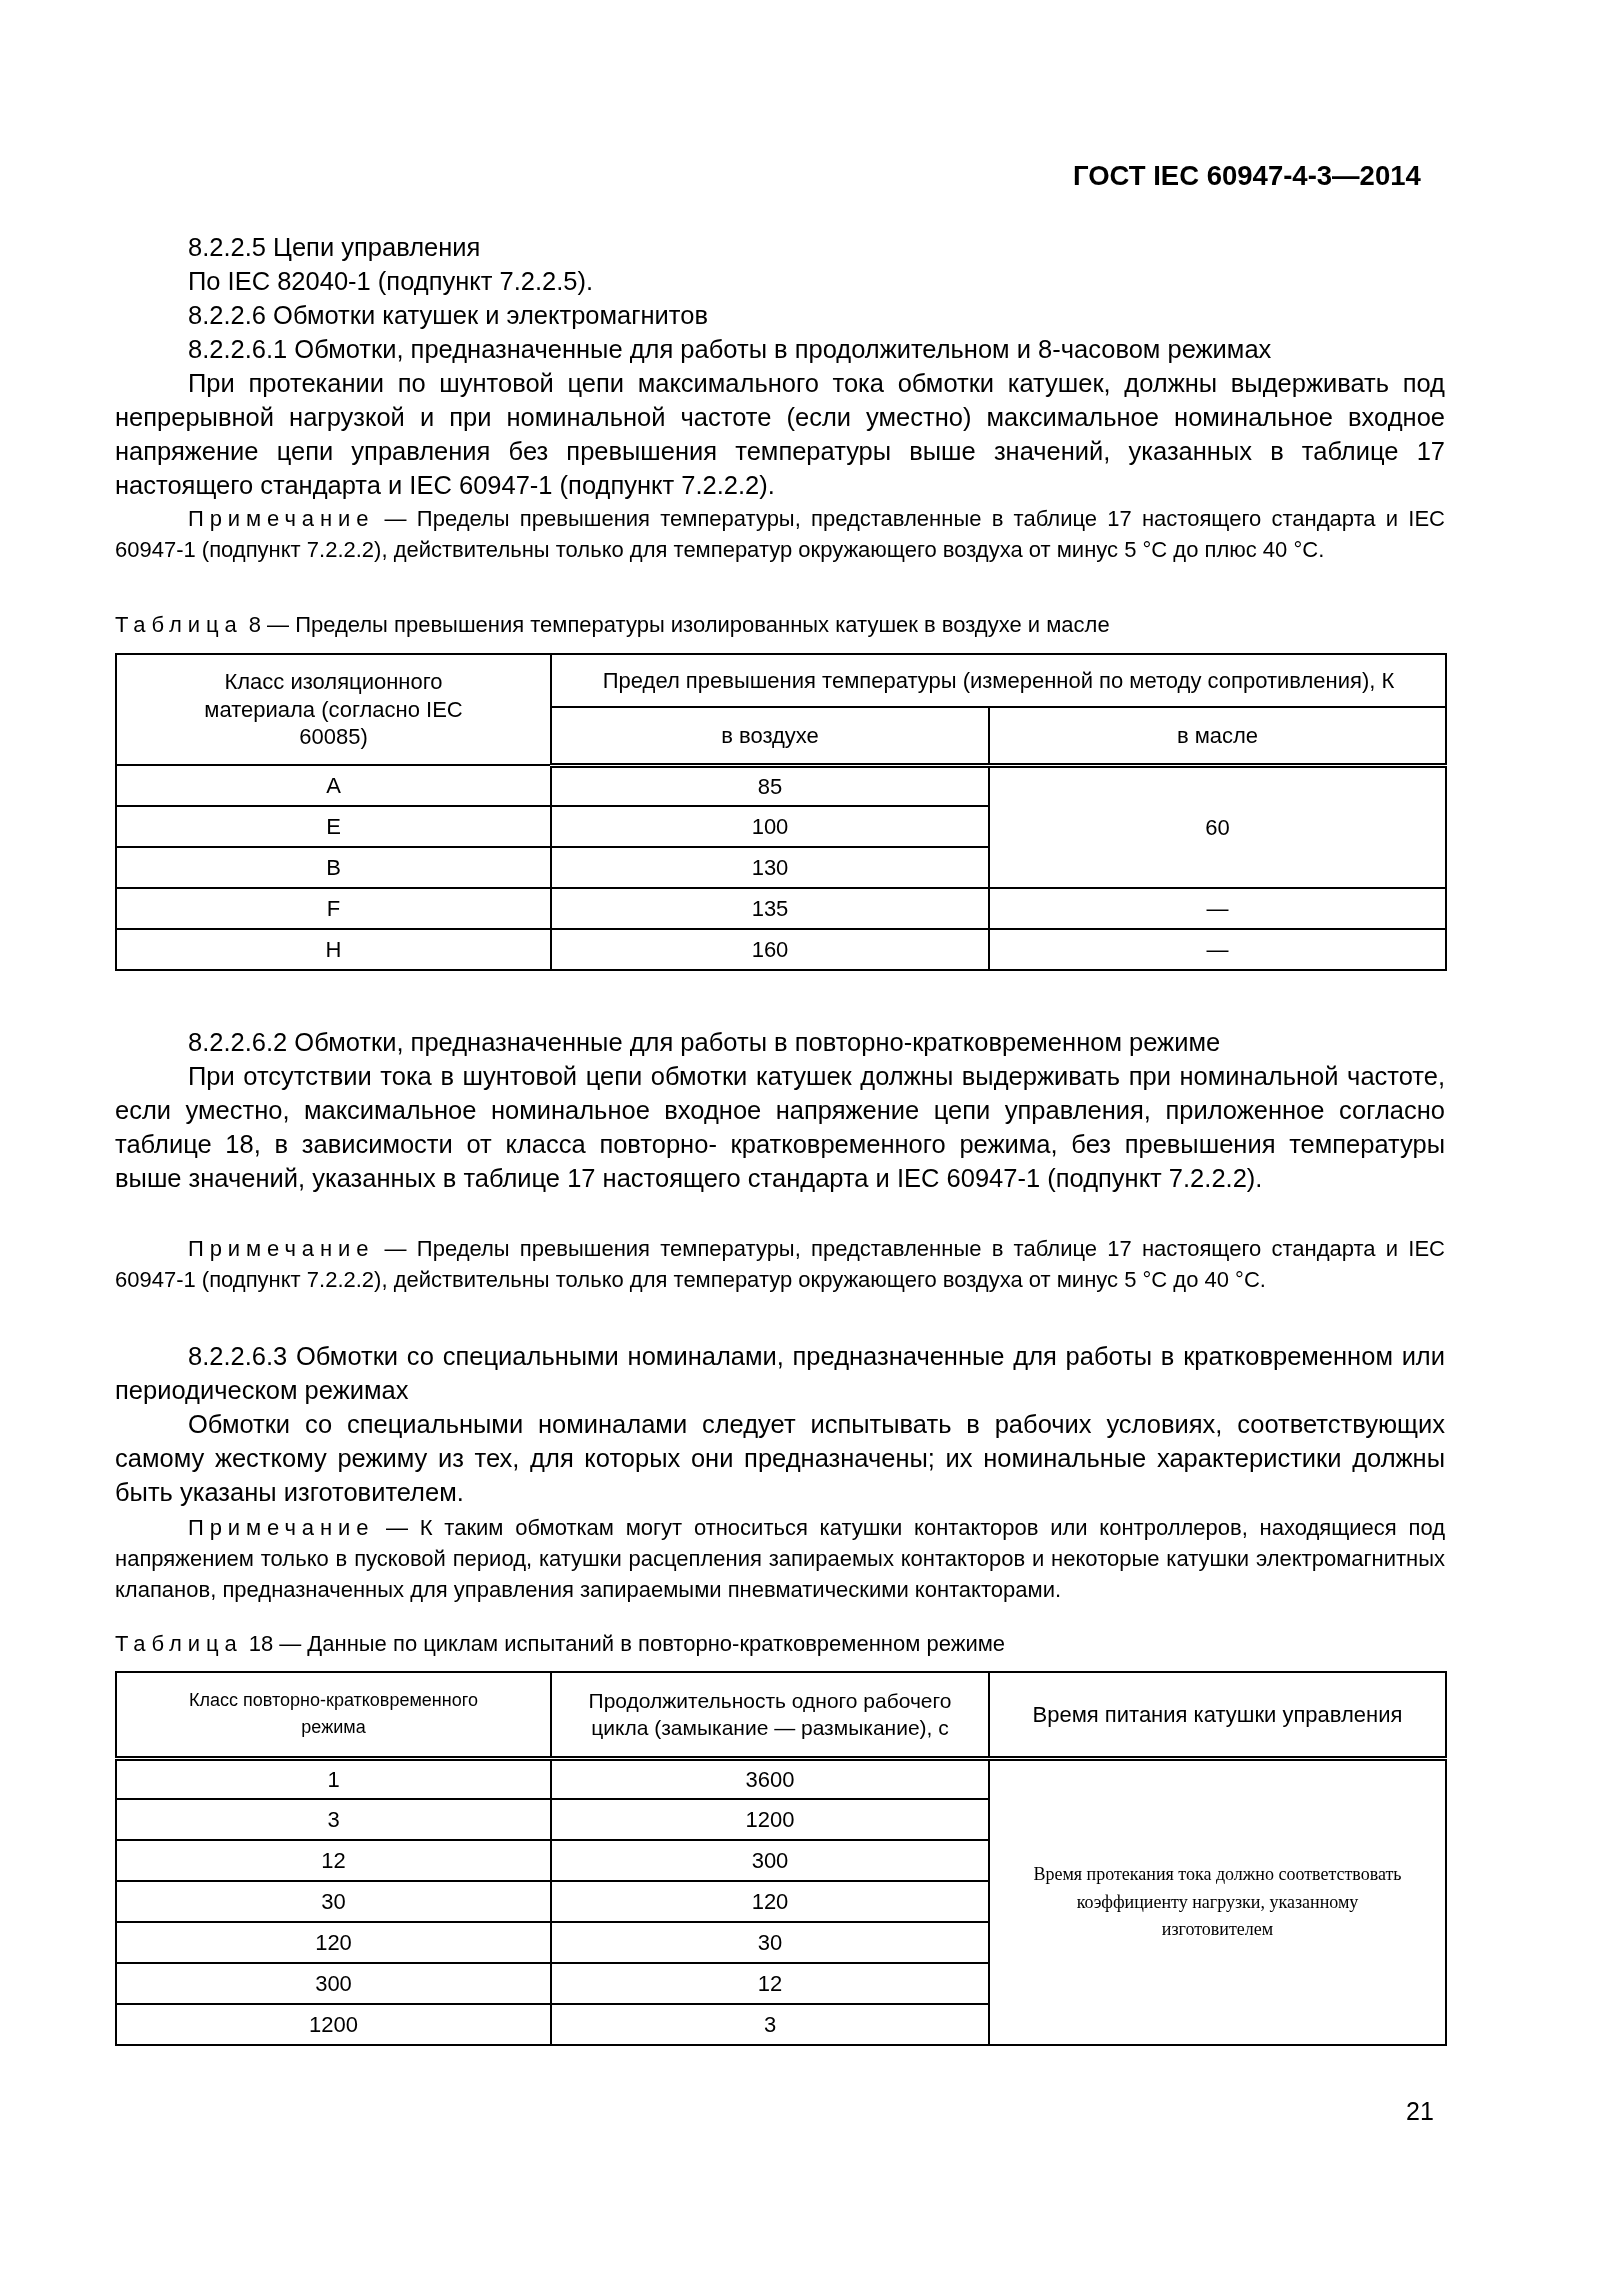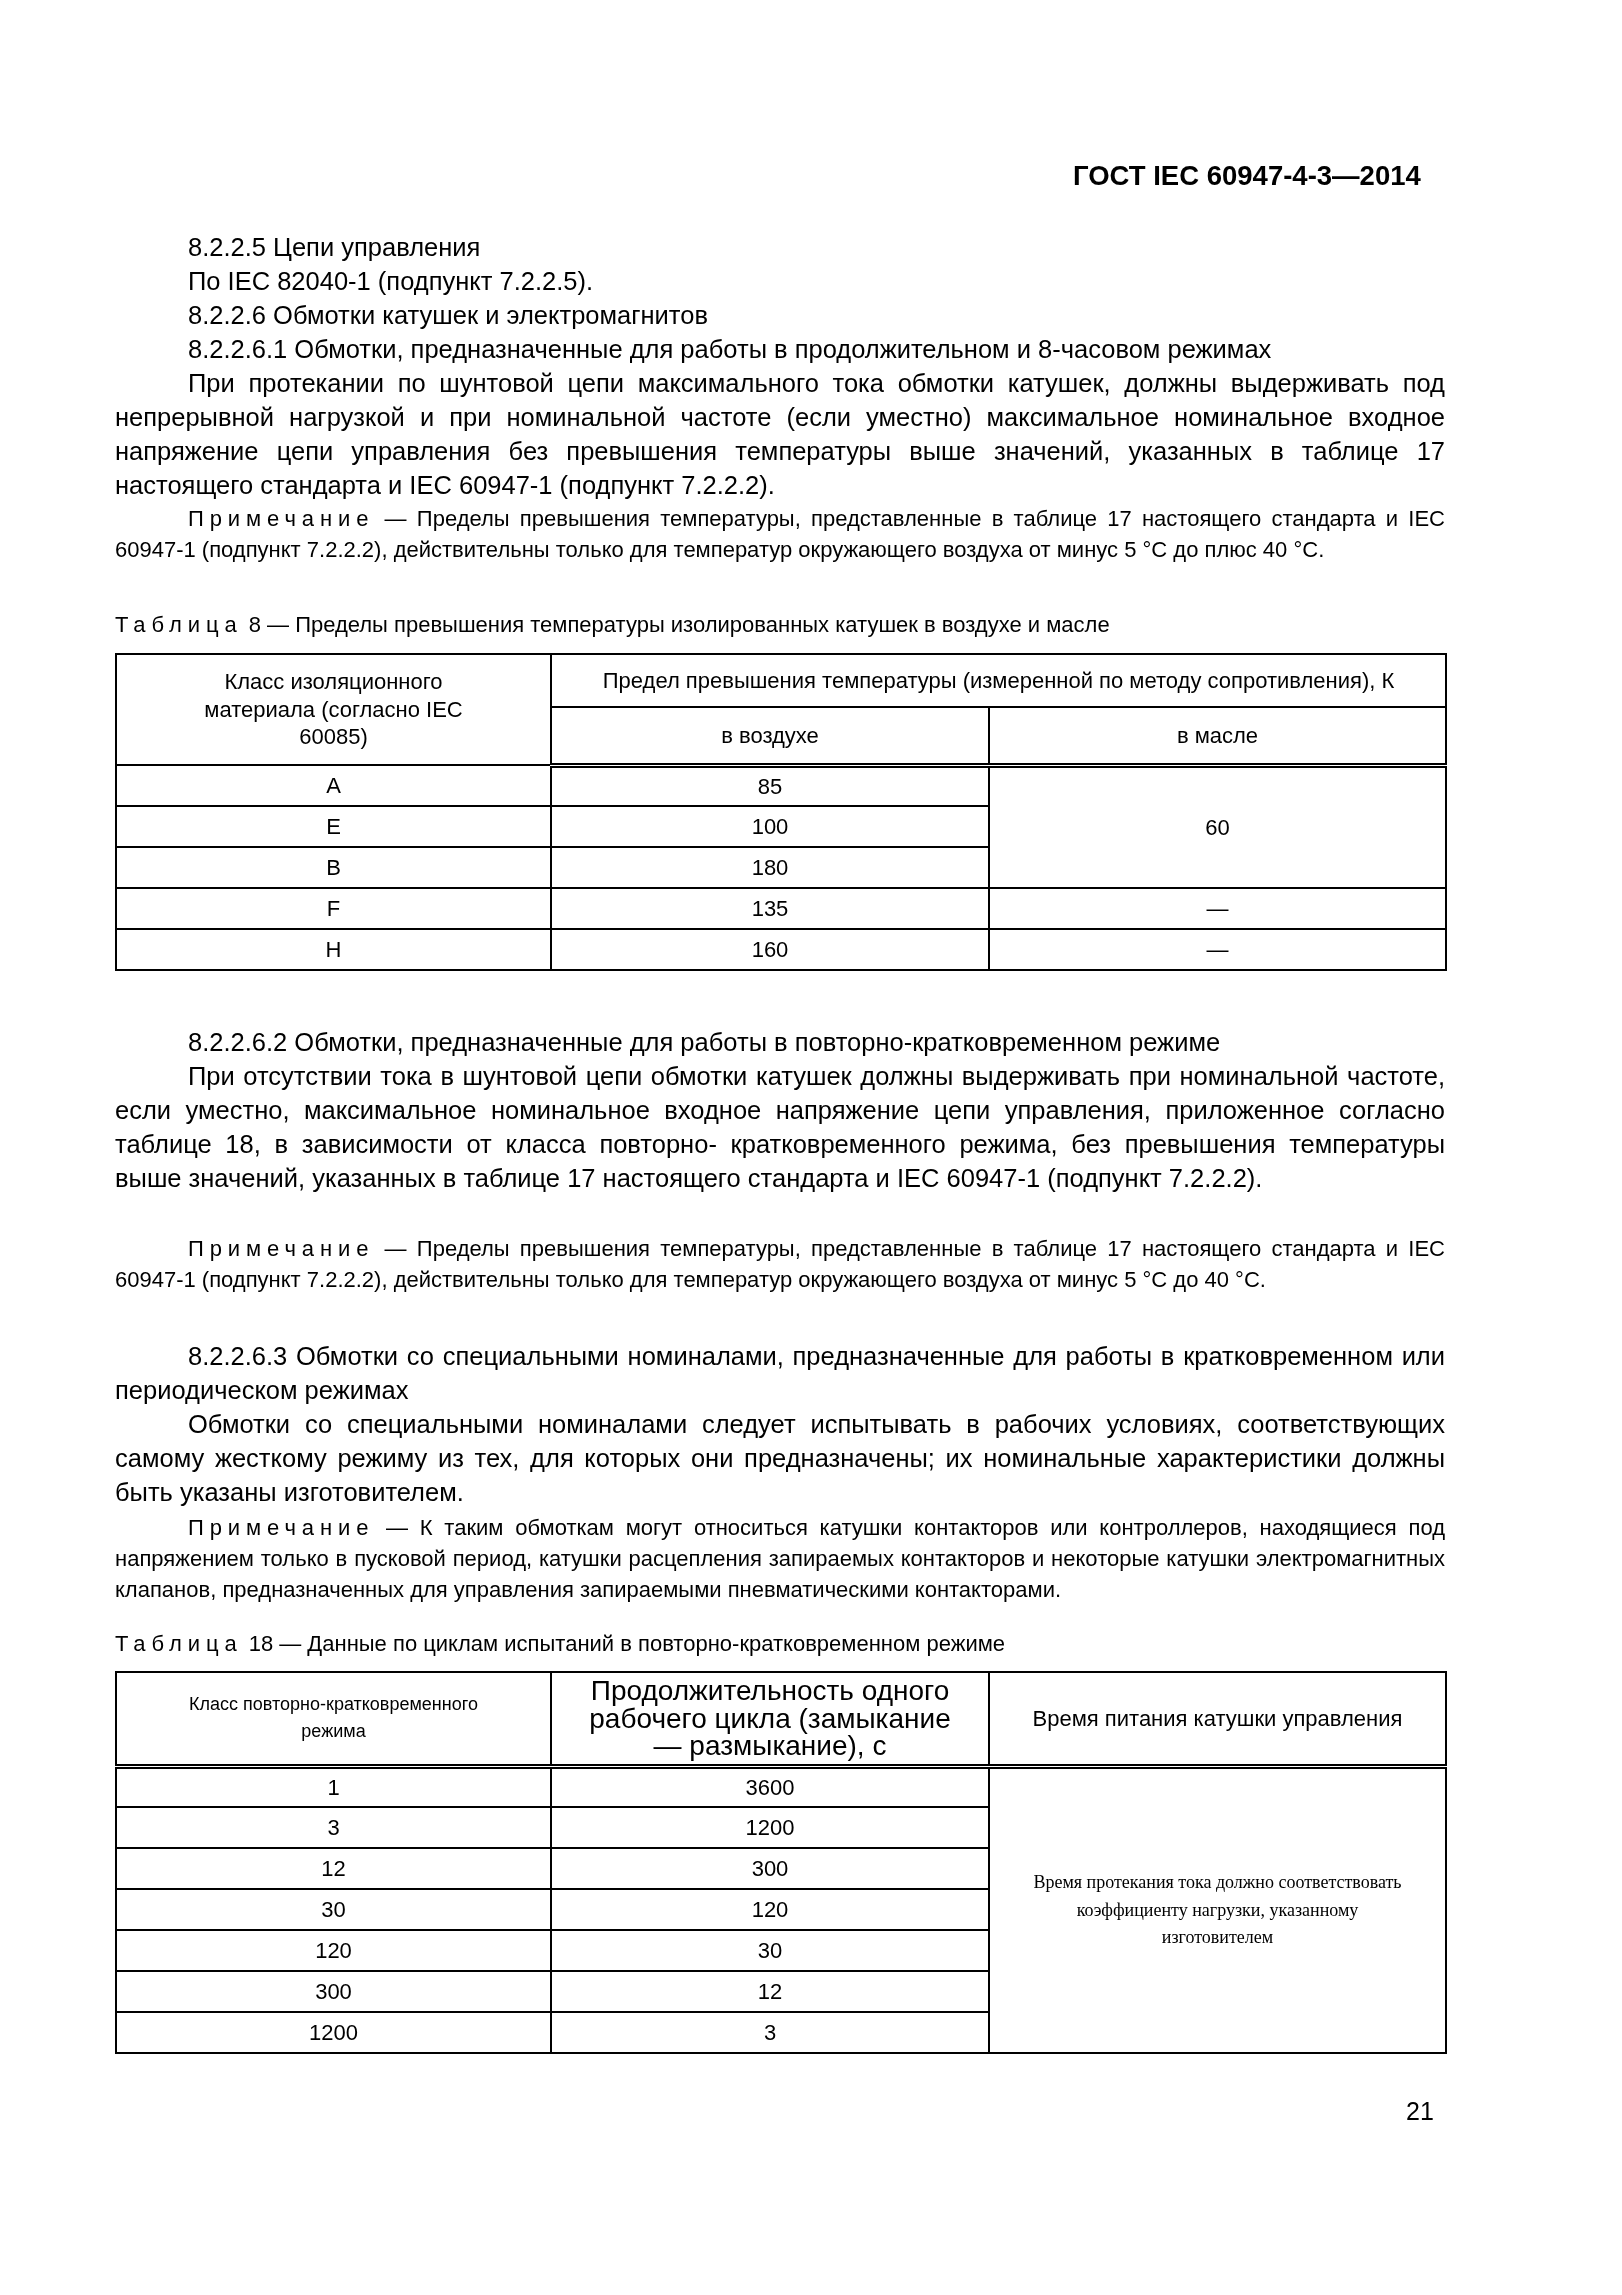--- a/index.html
+++ b/index.html
@@ -60,21 +60,21 @@
       <td>A</td>
       <td>85</td>
       <td rowspan="3">60</td>
     </tr>
     <tr style="height:41px;">
       <td>E</td>
       <td>100</td>
     </tr>
     <tr style="height:41px;">
       <td>B</td>
-      <td>180</td>
+      <td>130</td>
     </tr>
     <tr style="height:41px;">
       <td>F</td>
       <td>135</td>
       <td>—</td>
     </tr>
     <tr style="height:41px;">
       <td>H</td>
       <td>160</td>
       <td>—</td>
@@ -106,21 +106,21 @@
 
   <table class="gt" style="top:1671px;">
     <colgroup>
         <col style="width:435px">
         <col style="width:438px">
         <col style="width:457px">
       </colgroup>
     <tbody>
         <tr class="hdr-last" style="height:86px;">
       <td style="font-size:18px;padding:0 39px;margin-top:28px;">Класс повторно-кратковременного режима</td>
-      <td style="font-size:28px;padding:4px 33px;">Продолжительность одного рабочего цикла (замыкание — размыкание), с</td>
+      <td style="font-size:21px;padding:4px 33px;">Продолжительность одного рабочего цикла (замыкание — размыкание), с</td>
       <td>Время питания катушки управления</td>
     </tr>
     <tr style="height:41px;">
       <td>1</td>
       <td>3600</td>
       <td rowspan="7" style="padding:5px 39px;font-size:18px;font-family:Liberation Serif, serif;">Время протекания тока должно соответствовать коэффициенту нагрузки, указанному изготовителем</td>
     </tr>
     <tr style="height:41px;">
       <td>3</td>
       <td>1200</td>

